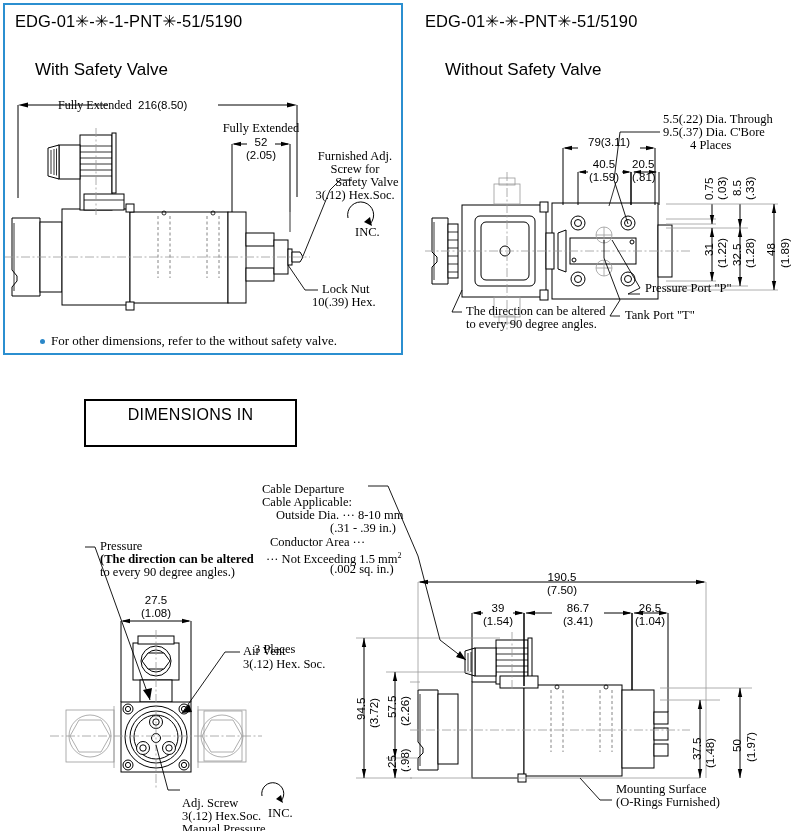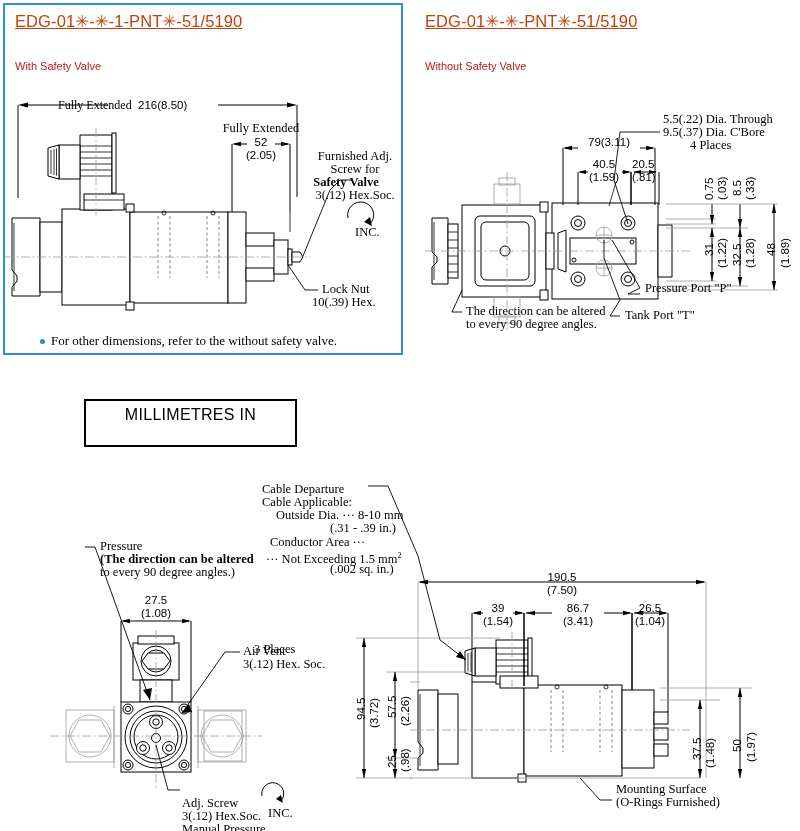--- a/index.html
+++ b/index.html
@@ -5,25 +5,25 @@
 <style>
   html,body{margin:0;padding:0;background:#ffffff;}
   body{
     width:800px;height:831px;position:relative;overflow:hidden;
     font-family:"Liberation Serif",serif;color:#000;
   }
   .abs{position:absolute;}
   
   .hdr-title{
     font-family:"Liberation Sans",sans-serif;
-    font-size:16.5px;letter-spacing:.1px;white-space:nowrap;color:#c2410c;text-decoration:underline;
+    font-size:16.5px;letter-spacing:.1px;white-space:nowrap;color:#000000;
   }
   .hdr-sub{
     font-family:"Liberation Sans",sans-serif;
-    font-size:11px;white-space:nowrap;color:#b91c1c;
+    font-size:17px;white-space:nowrap;color:#000000;margin-left:20px;
   }
   .note{
     font-family:"Liberation Serif",serif;font-size:12.5px;
     line-height:13.5px;white-space:nowrap;color:#000;
   }
   .note-c{text-align:center;}
   .dim{
     font-family:"Liberation Sans",sans-serif;font-size:11.5px;
     line-height:12.5px;white-space:nowrap;text-align:center;color:#000;
   }
@@ -459,21 +459,21 @@
 <div class="abs dim" style="left:58px;top:99px;">
   <span style="font-family:'Liberation Serif',serif;font-size:12px;">Fully Extended</span>
   <span style="font-weight:normal;">&nbsp;216(8.50)</span>
 </div>
 <div class="abs note note-c" style="left:215px;top:122px;width:92px;">Fully Extended</div>
 <div class="abs dim" style="left:215px;top:136px;width:92px;">52</div>
 <div class="abs dim" style="left:215px;top:149px;width:92px;">(2.05)</div>
 
 <div class="abs note note-c" style="left:300px;top:150px;width:110px;">Furnished Adj.</div>
 <div class="abs note note-c" style="left:300px;top:163px;width:110px;">Screw for</div>
-<div class="abs note note-c" style="left:291px;top:176px;width:110px;font-weight:bold;">Safety Valve</div>
+<div class="abs note note-c" style="left:312px;top:176px;width:110px;">Safety Valve</div>
 <div class="abs note note-c" style="left:297px;top:189px;width:116px;">3(.12) Hex.Soc.</div>
 <div class="abs inc-lbl" style="left:355px;top:225px;">INC.</div>
 <div class="abs note" style="left:322px;top:283px;">Lock Nut</div>
 <div class="abs note" style="left:312px;top:296px;">10(.39) Hex.</div>
 
 <div class="abs bullet-note" style="left:40px;top:333px;">
   <span class="bullet-dot"></span><span>For other dimensions, refer to the without safety valve.</span>
 </div>
 
 <div class="abs note" style="left:663px;top:113px;">5.5(.22) Dia. Through</div>
@@ -497,21 +497,21 @@
 <div class="abs dim-v" style="left:765px;top:256px;">48</div>
 <div class="abs dim-v" style="left:779px;top:268px;">(1.89)</div>
 
 <div class="abs note" style="left:466px;top:305px;">The direction can be altered</div>
 <div class="abs note" style="left:466px;top:318px;">to every 90 degree angles.</div>
 <div class="abs note" style="left:645px;top:282px;">Pressure Port "P"</div>
 <div class="abs note" style="left:625px;top:309px;">Tank Port "T"</div>
 
 <div class="abs" id="dim-box">
   <div id="dim-box-inner">
-    <div>MILLIMETRES IN</div>
+    <div>DIMENSIONS IN</div>
   </div>
 </div>
 
 <div class="abs note" style="left:100px;top:540px;">Pressure</div>
 <div class="abs note" style="left:100px;top:553px;font-weight:bold;">(The direction can be altered</div>
 <div class="abs note" style="left:100px;top:566px;">to every 90 degree angles.)</div>
 
 <div class="abs dim" style="left:121px;top:594px;width:70px;">27.5</div>
 <div class="abs dim" style="left:121px;top:607px;width:70px;">(1.08)</div>
 

